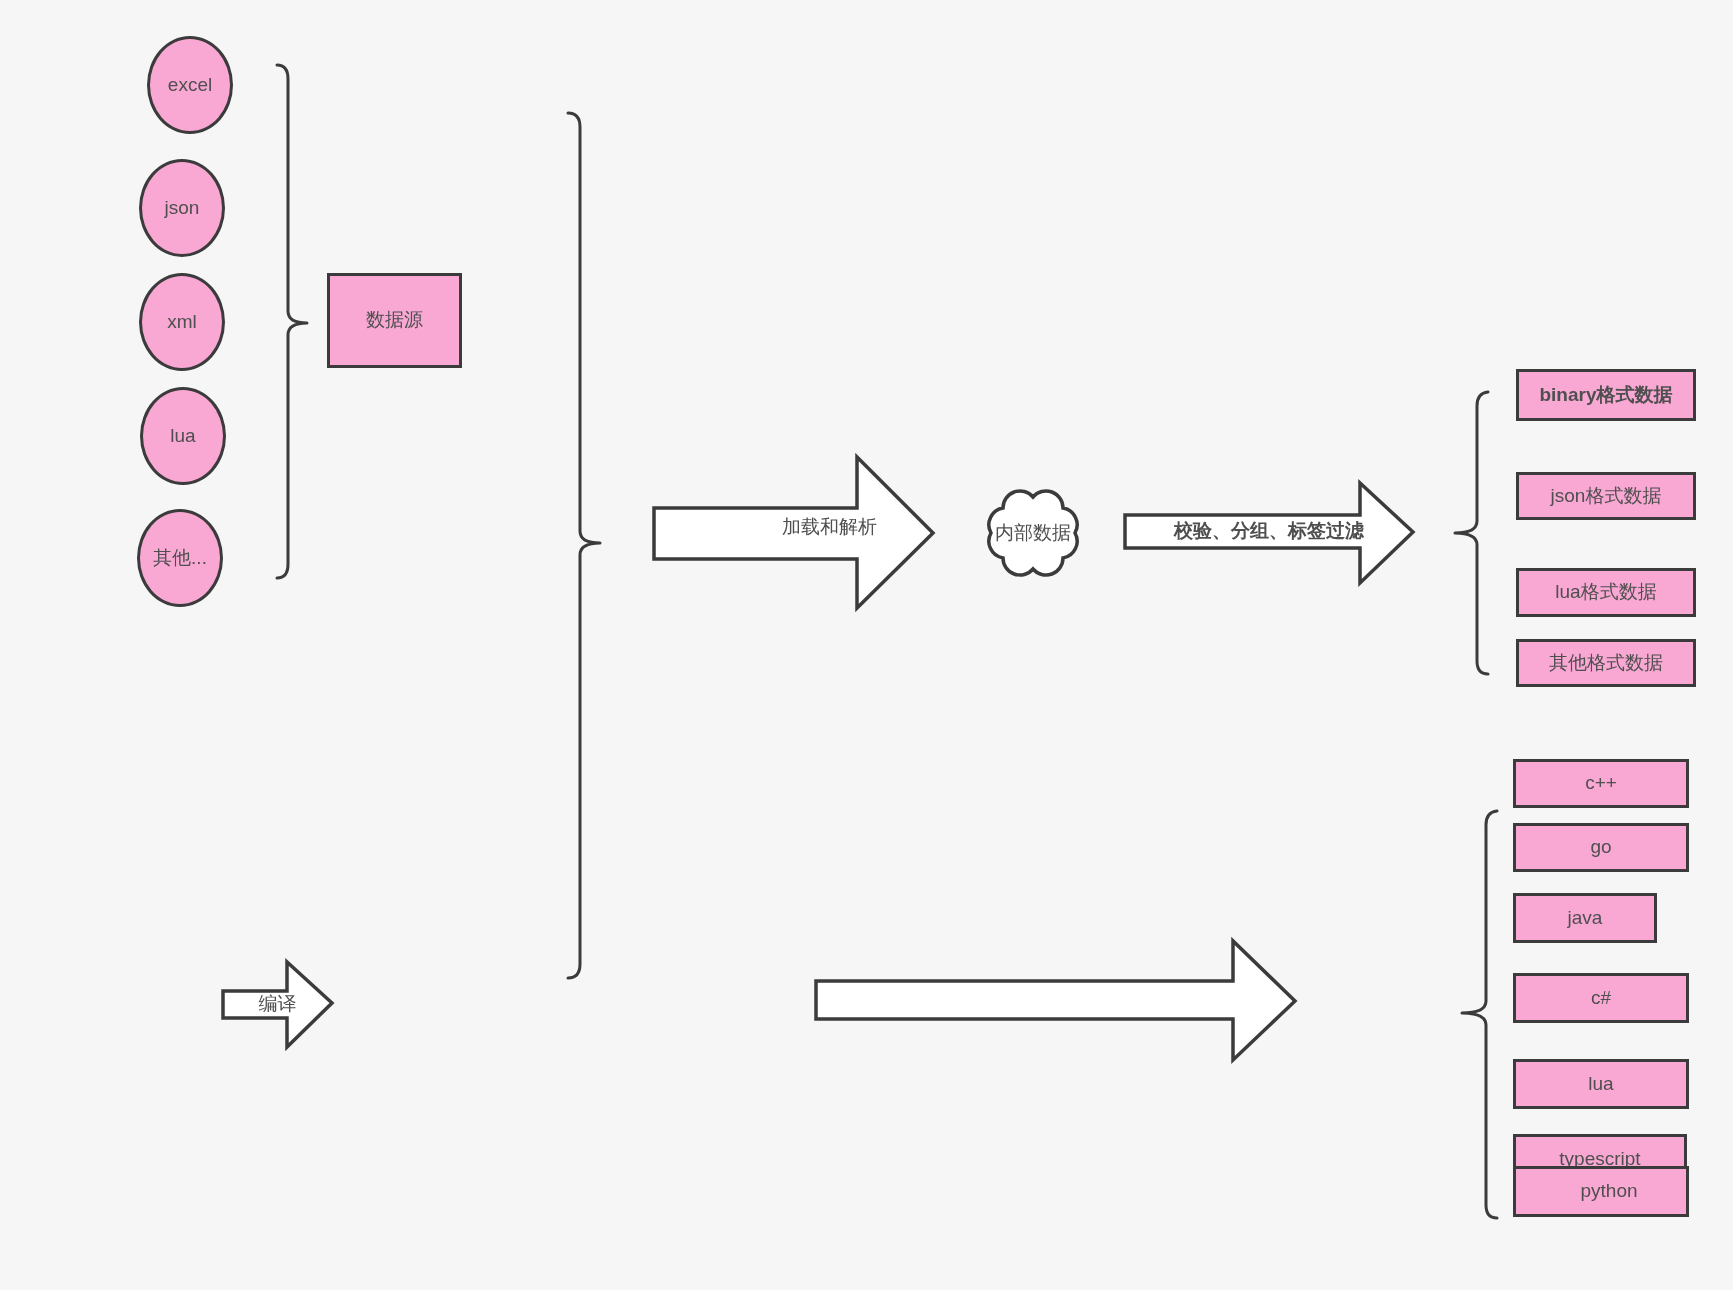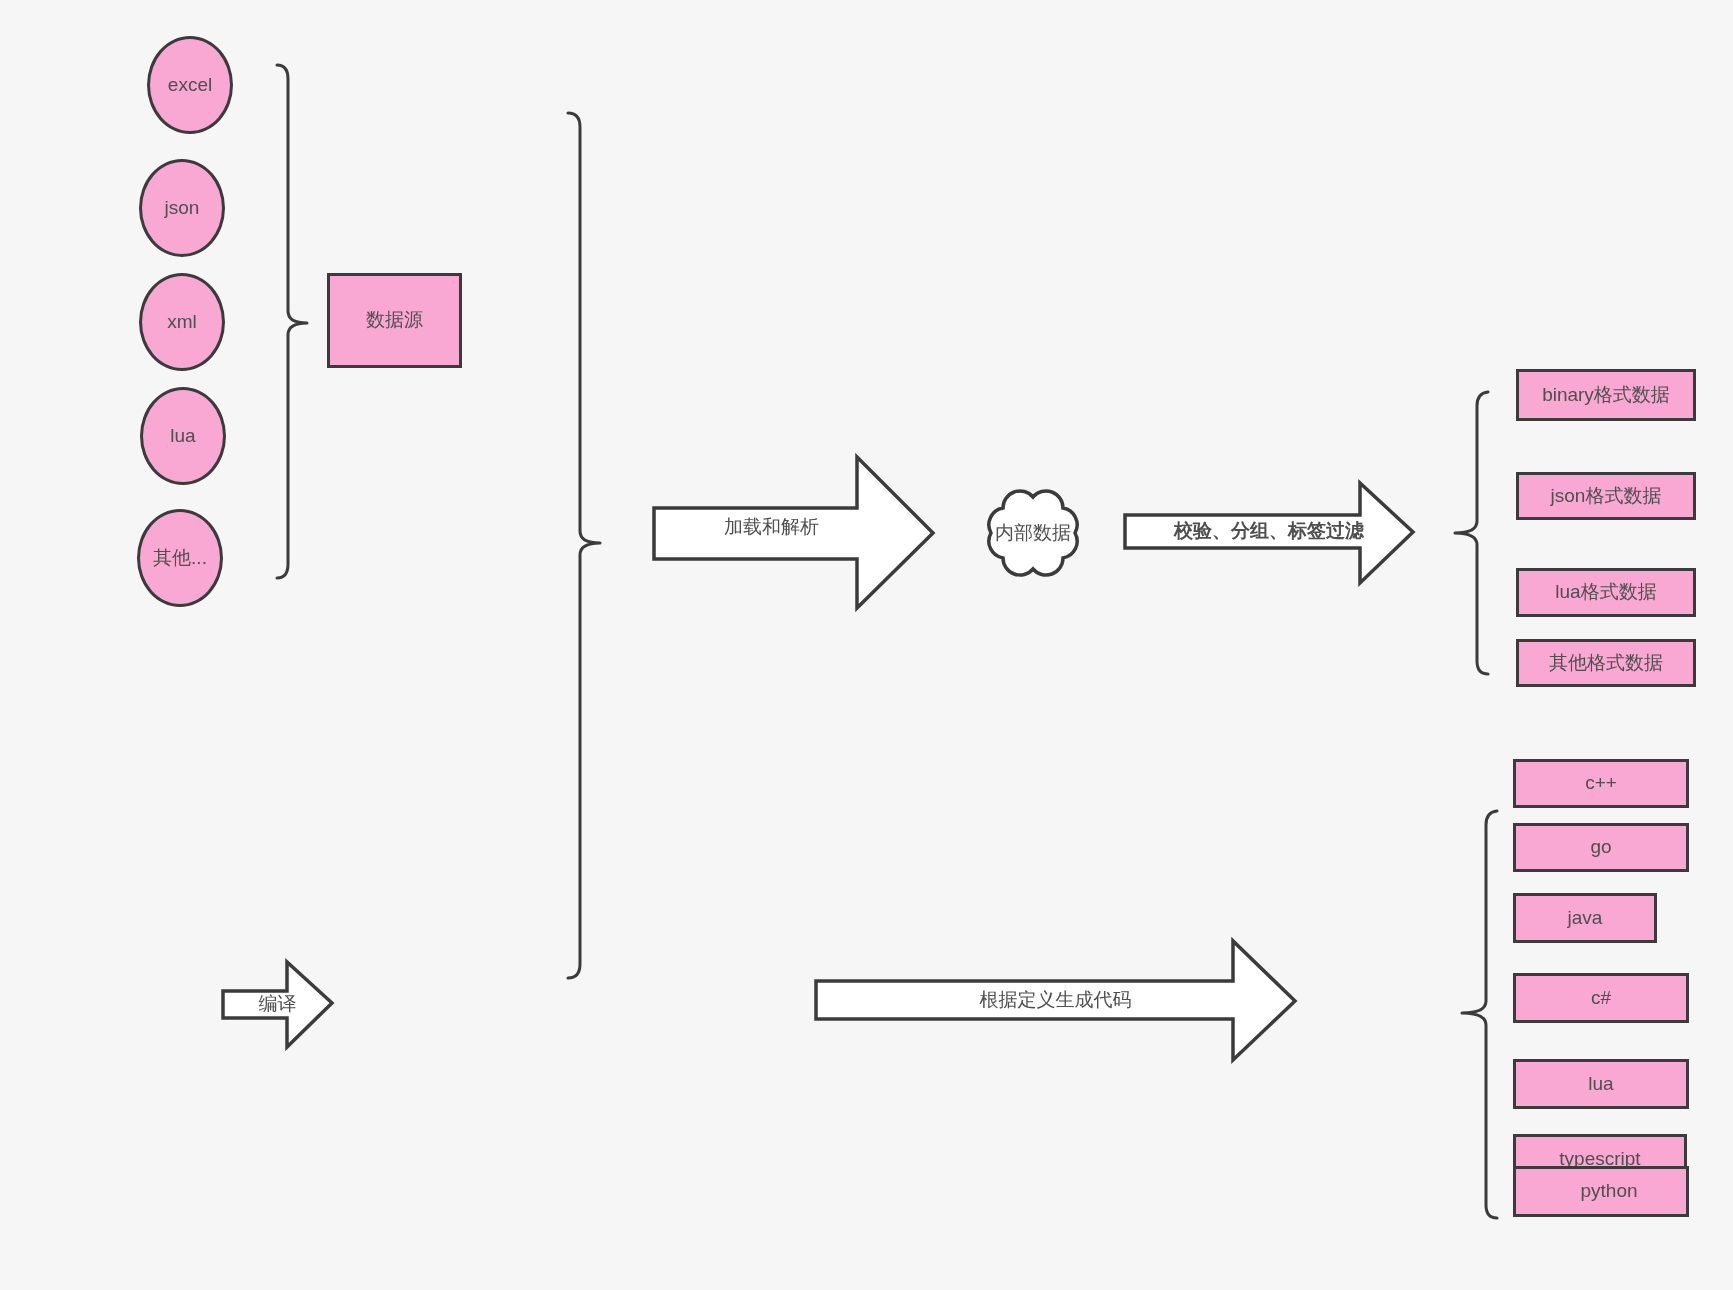--- a/index.html
+++ b/index.html
@@ -68,27 +68,26 @@
   </svg>
 
   <div class="node ellipse" style="left:147px; top:36px;  width:86px; height:98px;">excel</div>
   <div class="node ellipse" style="left:139px; top:159px; width:86px; height:98px;">json</div>
   <div class="node ellipse" style="left:139px; top:273px; width:86px; height:98px;">xml</div>
   <div class="node ellipse" style="left:140px; top:387px; width:86px; height:98px;">lua</div>
   <div class="node ellipse" style="left:137px; top:509px; width:86px; height:98px;">其他...</div>
 
   <div class="node" style="left:327px; top:273px; width:135px; height:95px;">数据源</div>
 
-  <div class="lbl" style="left:632px; top:508px; width:279px; height:39px;">加载和解析</div>
+  <div class="lbl" style="left:690px; top:508px; width:279px; height:39px;">加载和解析</div>
   <div class="lbl" style="left:977px; top:486px; width:112px; height:95px;">内部数据</div>
   <div class="lbl" style="left:1125px; top:514px; width:288px; height:34px;font-weight:bold;">校验、分组、标签过滤</div>
   <div class="lbl" style="left:223px; top:990px; width:109px; height:28px;">编译</div>
-  <div class="lbl" style="left:816px; top:981px; width:479px; height:38px;">根据定义生成代码</div>
 
-  <div class="node" style="left:1516px; top:369px; width:180px; height:52px;">binary格式数据</div>
+  <div class="node" style="left:1516px; top:369px; width:180px; height:52px;font-weight:bold;">binary格式数据</div>
   <div class="node" style="left:1516px; top:472px; width:180px; height:48px;">json格式数据</div>
   <div class="node" style="left:1516px; top:568px; width:180px; height:49px;">lua格式数据</div>
   <div class="node" style="left:1516px; top:639px; width:180px; height:48px;">其他格式数据</div>
 
 
   <div class="node" style="left:1513px; top:759px;  width:176px; height:49px;">c++</div>
   <div class="node" style="left:1513px; top:823px;  width:176px; height:49px;">go</div>
   <div class="node" style="left:1513px; top:893px;  width:144px; height:50px;">java</div>
   <div class="node" style="left:1513px; top:973px;  width:176px; height:50px;">c#</div>
   <div class="node" style="left:1513px; top:1059px; width:176px; height:50px;">lua</div>

